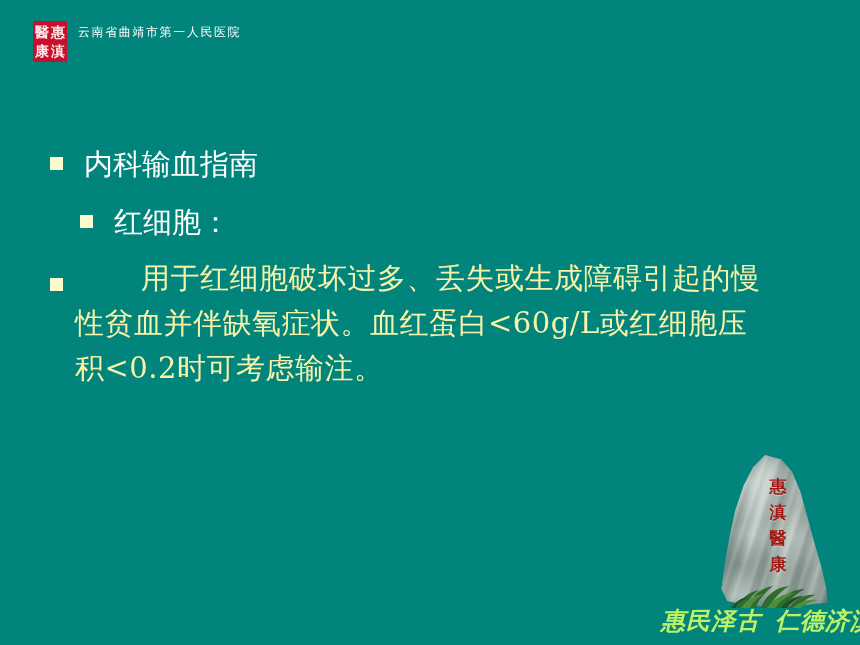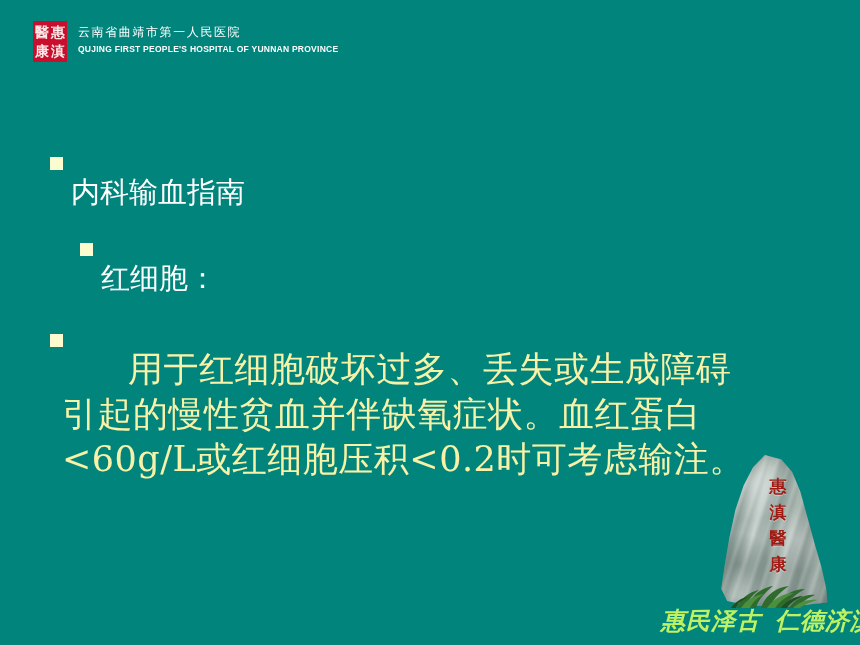--- a/index.html
+++ b/index.html
@@ -81,21 +81,20 @@
   
   .content {
     position: absolute;
     left: 0;
     top: 142px;
     width: 860px;
   }
   .bullet-row {
     display: flex;
     align-items: flex-start;
-    flex-direction: column;
   }
   .bullet-mark {
     flex: 0 0 auto;
     width: 13px;
     height: 13px;
     background: #fbfbcf;
     margin-right: 0;
   }
   .bullet-row.b1 { padding-left: 50px; margin-bottom: 14px; }
   .bullet-row.b1 .bullet-mark { margin-top: 15px; }
@@ -110,21 +109,21 @@
   .lvl1 {
     color: #ffffff;
     font-size: 29px;
     line-height: 44px;
     margin-left: 21px;
     white-space: nowrap;
     letter-spacing: 0px;
   }
   .para {
     color: #f7f2a8;
-    font-size: 35px;
+    font-size: 29px;
     line-height: 45px;
     margin-left: 12px;
     width: 700px;
     text-align: left;
     letter-spacing: 0.5px;
   }
   .para .indent { display: inline-block; width: 66px; }
 
   
   .monument {
@@ -221,21 +220,20 @@
 
     <div class="seal">
       <span>醫</span>
       <span>惠</span>
       <span>康</span>
       <span>滇</span>
     </div>
 
     <div class="brand-text">
       <div class="brand-cn">云南省曲靖市第一人民医院</div>
-      <div class="brand-en">QUJING FIRST PEOPLE'S HOSPITAL OF YUNNAN PROVINCE</div>
     </div>
 
   </div>
 </div>
 
 <div class="content">
 
   <div class="bullet-row b1">
     <div class="bullet-mark"></div>
     <div class="bullet-text lvl1">内科输血指南</div>

